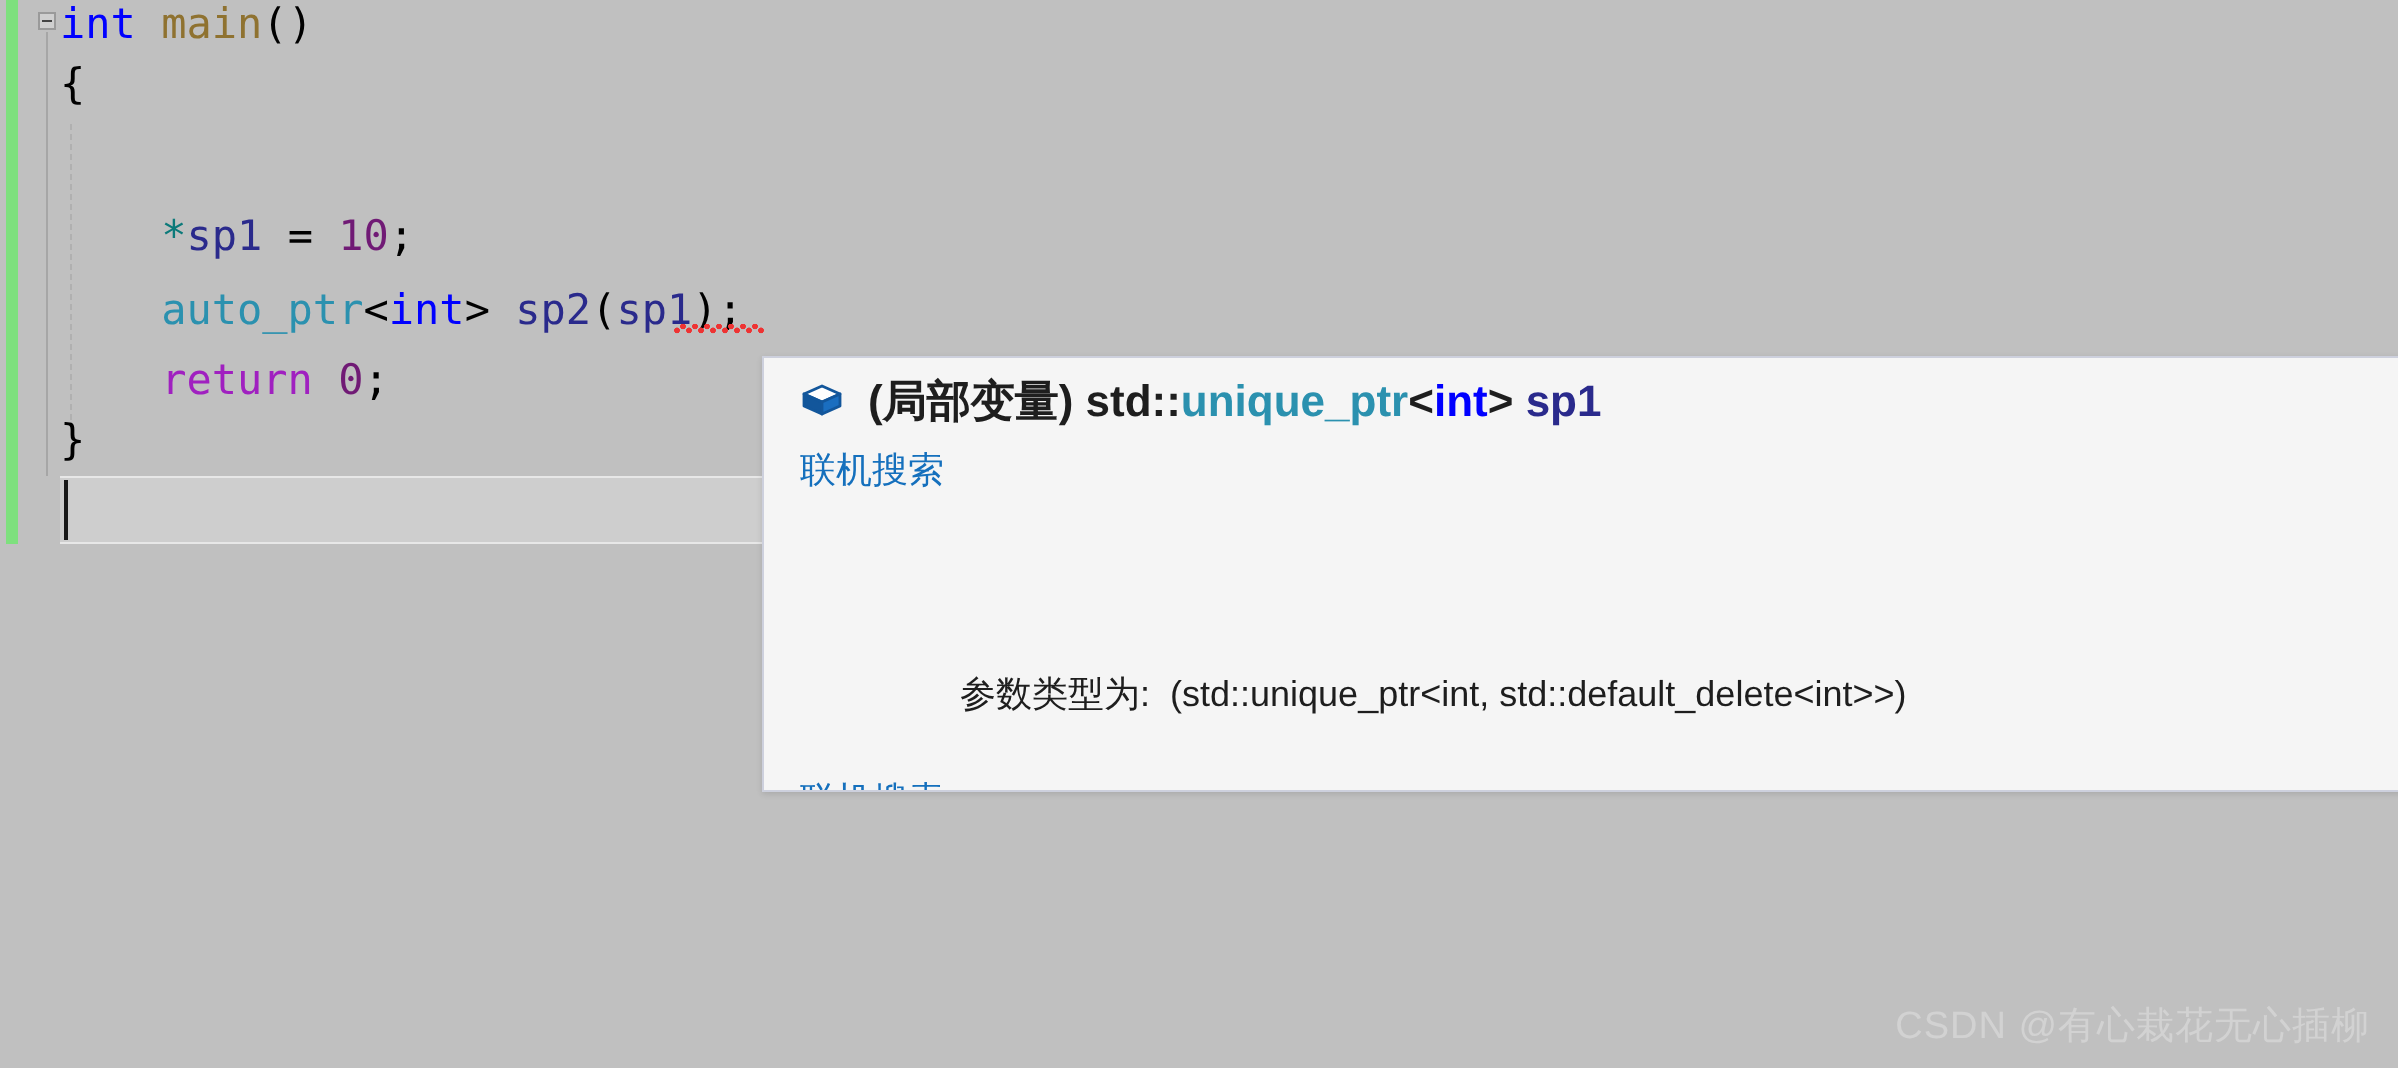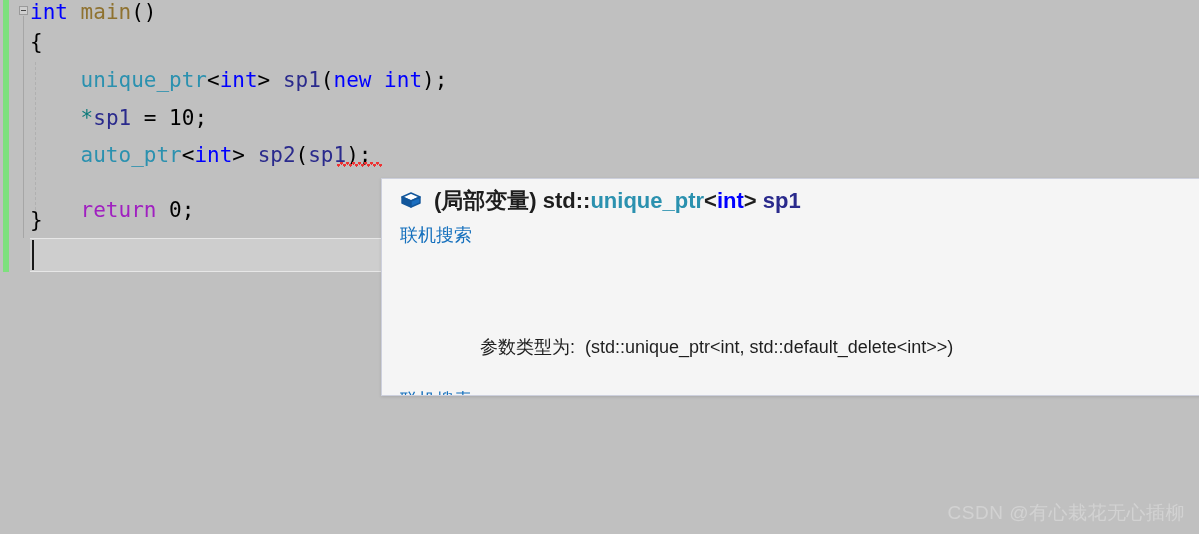--- a/index.html
+++ b/index.html
@@ -88,31 +88,31 @@
     font-size: 21px;
     line-height: 30px;
     white-space: pre;
     letter-spacing: 0px;
   }
   #line1 { left: 30px; top: -3px; }
   #line2 { left: 30px; top: 27px; }
   #line3 { left: 30px; top: 65px; }
   #line4 { left: 30px; top: 103px; }
   #line5 { left: 30px; top: 140px; }
-  #line6 { left: 30px; top: 175px; margin-top: 20px; }
+  #line6 { left: 30px; top: 175px; }
   #line7 { left: 30px; top: 205px; }
 
   .kw       { color: #0000ff; }   
   .fn       { color: #8f7230; }   
   .type     { color: #2b91af; }   
   .ident    { color: #2a2a8c; }   
   .plain    { color: #000000; }
   .ctrl     { color: #a020c0; }   
   .op       { color: #0c7a7a; }   
-  .num      { color: #000000; }
+  .num      { color: #701a75; }
 
   
   #squiggle {
     position: absolute;
     left: 337px;
     top: 162px;
     width: 45px;
     height: 5px;
     background-image:
       radial-gradient(circle at 1.5px 3.2px, #e33 1.3px, transparent 1.6px),
@@ -229,21 +229,20 @@
 
   <div id="change-bar"></div>
 
   <div id="outline-col"></div>
   <div id="collapse-box"></div>
   <div id="outline-line"></div>
   <div id="indent-guide"></div>
 
   <div class="code" id="line1"><span class="kw">int</span><span class="plain"> </span><span class="fn">main</span><span class="plain">()</span></div>
   <div class="code" id="line2"><span class="plain">{</span></div>
-  <div class="code" id="line3"><span class="plain">    </span><span class="type">unique_ptr</span><span class="plain">&lt;</span><span class="kw">int</span><span class="plain">&gt; </span><span class="ident">sp1</span><span class="plain">(</span><span class="kw">new</span><span class="plain"> </span><span class="kw">int</span><span class="plain">);</span></div>
   <div class="code" id="line4"><span class="plain">    </span><span class="op">*</span><span class="ident">sp1</span><span class="plain"> = </span><span class="num">10</span><span class="plain">;</span></div>
   <div class="code" id="line5"><span class="plain">    </span><span class="type">auto_ptr</span><span class="plain">&lt;</span><span class="kw">int</span><span class="plain">&gt; </span><span class="ident">sp2</span><span class="plain">(</span><span class="ident">sp1</span><span class="plain">);</span></div>
   <div class="code" id="line6"><span class="plain">    </span><span class="ctrl">return</span><span class="plain"> </span><span class="num">0</span><span class="plain">;</span></div>
   <div class="code" id="line7"><span class="plain">}</span></div>
 
   <div id="squiggle"></div>
 
   <div id="current-line"></div>
   <div id="caret"></div>
 

